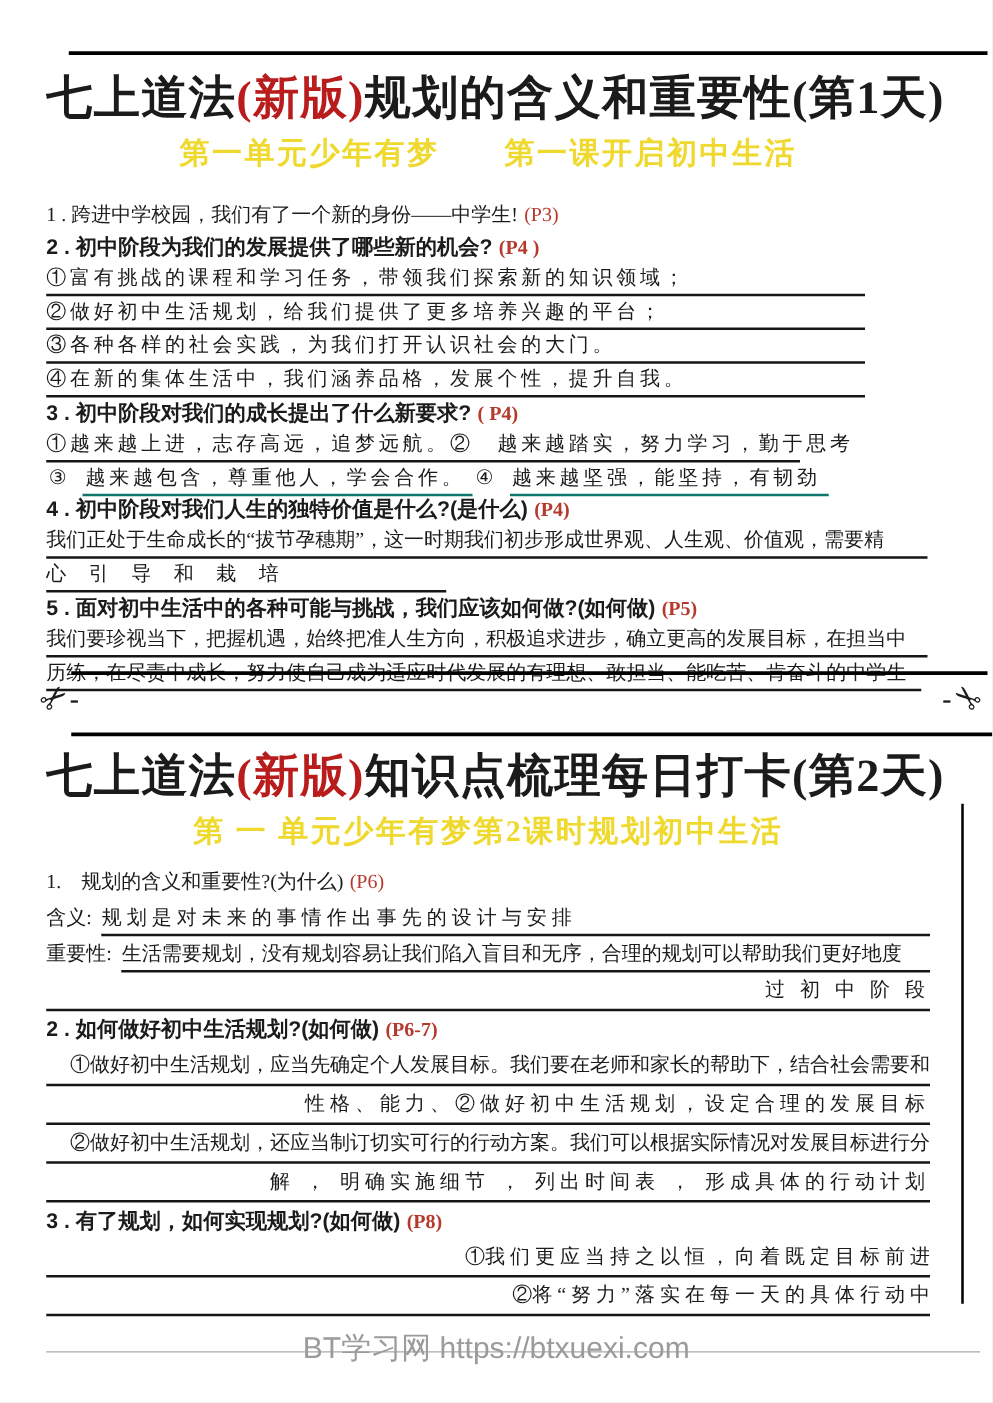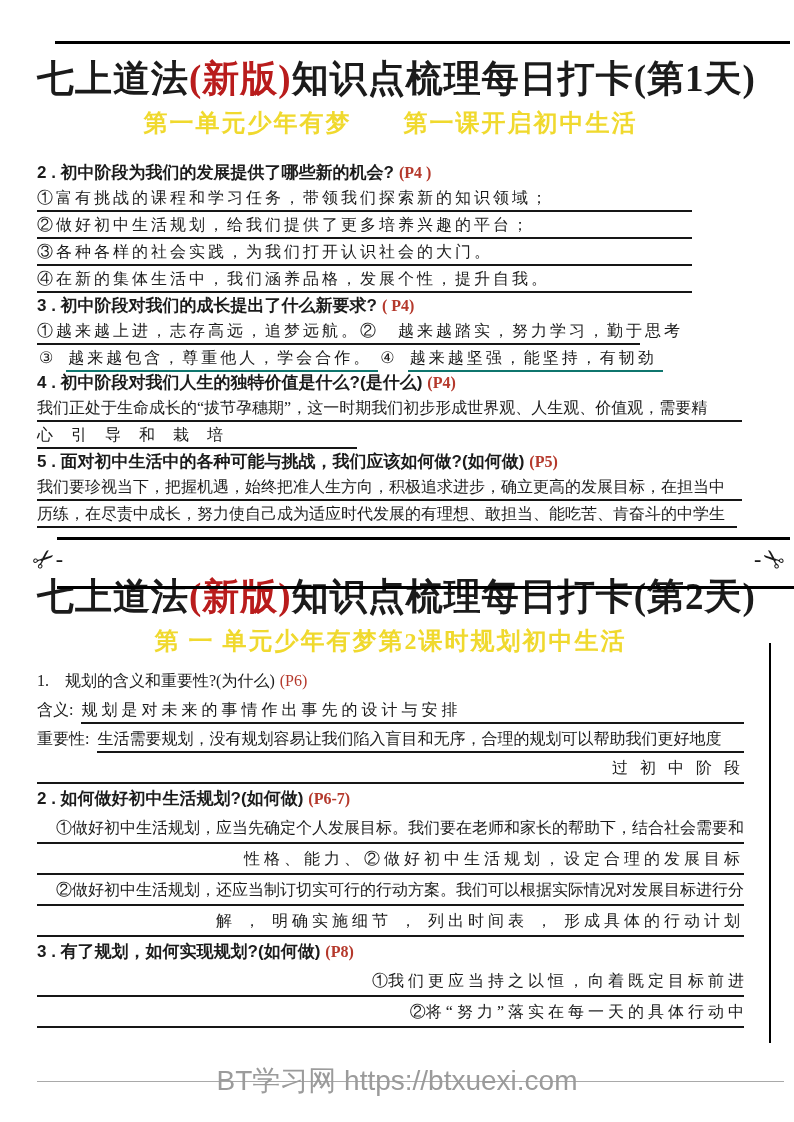--- a/index.html
+++ b/index.html
@@ -17,21 +17,21 @@
   .cut-line-1{position:absolute;top:537px;left:57px;width:733px;height:3px;background:#000;}
   .cut-line-2{position:absolute;top:586px;left:57px;width:737px;height:3px;background:#000;}
   .scissors-wrap{position:absolute;top:544px;display:flex;align-items:center;gap:1px;font-size:26px;color:#1b1b1b;}
   .scissors-left{left:33px;}
   .scissors-right{right:10px;}
   .sc{display:inline-block;transform:rotate(-40deg);font-family:"DejaVu Sans",sans-serif;}
   .sc.mir{transform:scaleX(-1) rotate(-40deg);}
   .cut-dash{font-weight:700;font-size:22px;line-height:1;}
   .vline{position:absolute;left:769px;top:643px;width:2px;height:400px;background:#000;}
   .watermark{position:absolute;top:1062px;left:0;width:100%;text-align:center;
-    color:#9b9b9b;font-size:28px;font-family:"Liberation Sans","DejaVu Sans",sans-serif;z-index:2;}
+    color:#9b9b9b;font-size:24px;font-family:"Liberation Sans","DejaVu Sans",sans-serif;z-index:2;}
   .watermark-line{position:absolute;top:1081px;left:37px;width:747px;height:1px;background:#a9a9a9;}
 
   
   .content{position:relative;padding:0 50px 0 37px;}
   .title{margin:0;text-align:center;font-size:37px;line-height:46px;font-weight:800;
     letter-spacing:1px;white-space:nowrap;}
   .t1{margin-top:56px;}
   .t2{margin-top:46px;}
   .title .hl{color:#b91c1c;}
   .subtitle{margin-top:8px;text-align:center;color:#f0d92e;font-weight:700;
@@ -68,24 +68,25 @@
 </head>
 <body>
 
 <div class="page">
 
   <div class="rule-top"></div>
 
   <div class="content">
 
     <section>
-      <h1 class="title t1"><span>七上道法</span><span class="hl">(新版)</span><span>知识点梳理每日打卡(第1天)</span></h1>
+      <h1 class="title t1"><span>七上道法</span><span class="hl">(新版)</span><span>规划的含义和重要性(第1天)</span></h1>
       <div class="subtitle">第一单元少年有梦　　第一课开启初中生活</div>
 
       <div class="s1">
+        <div class="ln plain"><span class="t">1 . 跨进中学校园，我们有了一个新的身份——中学生!</span><span class="pg">(P3)</span></div>
 
         <div class="ln q"><span class="t">2 . 初中阶段为我们的发展提供了哪些新的机会?</span><span class="pg">(P4 )</span></div>
         <div class="ln ul w655 sp">①富有挑战的课程和学习任务，带领我们探索新的知识领域；</div>
         <div class="ln ul w655 sp">②做好初中生活规划，给我们提供了更多培养兴趣的平台；</div>
         <div class="ln ul w655 sp">③各种各样的社会实践，为我们打开认识社会的大门。</div>
         <div class="ln ul w655 sp">④在新的集体生活中，我们涵养品格，发展个性，提升自我。</div>
 
         <div class="ln q"><span class="t">3 . 初中阶段对我们的成长提出了什么新要求?</span><span class="pg">( P4)</span></div>
         <div class="ln ul w603 sp">①越来越上进，志存高远，追梦远航。②　越来越踏实，努力学习，勤于思考</div>
         <div class="ln sp"><span class="seg-n">③</span><span class="seg-u">越来越包含，尊重他人，学会合作。</span><span class="seg-n">④</span><span class="seg-u">越来越坚强，能坚持，有韧劲</span></div>

